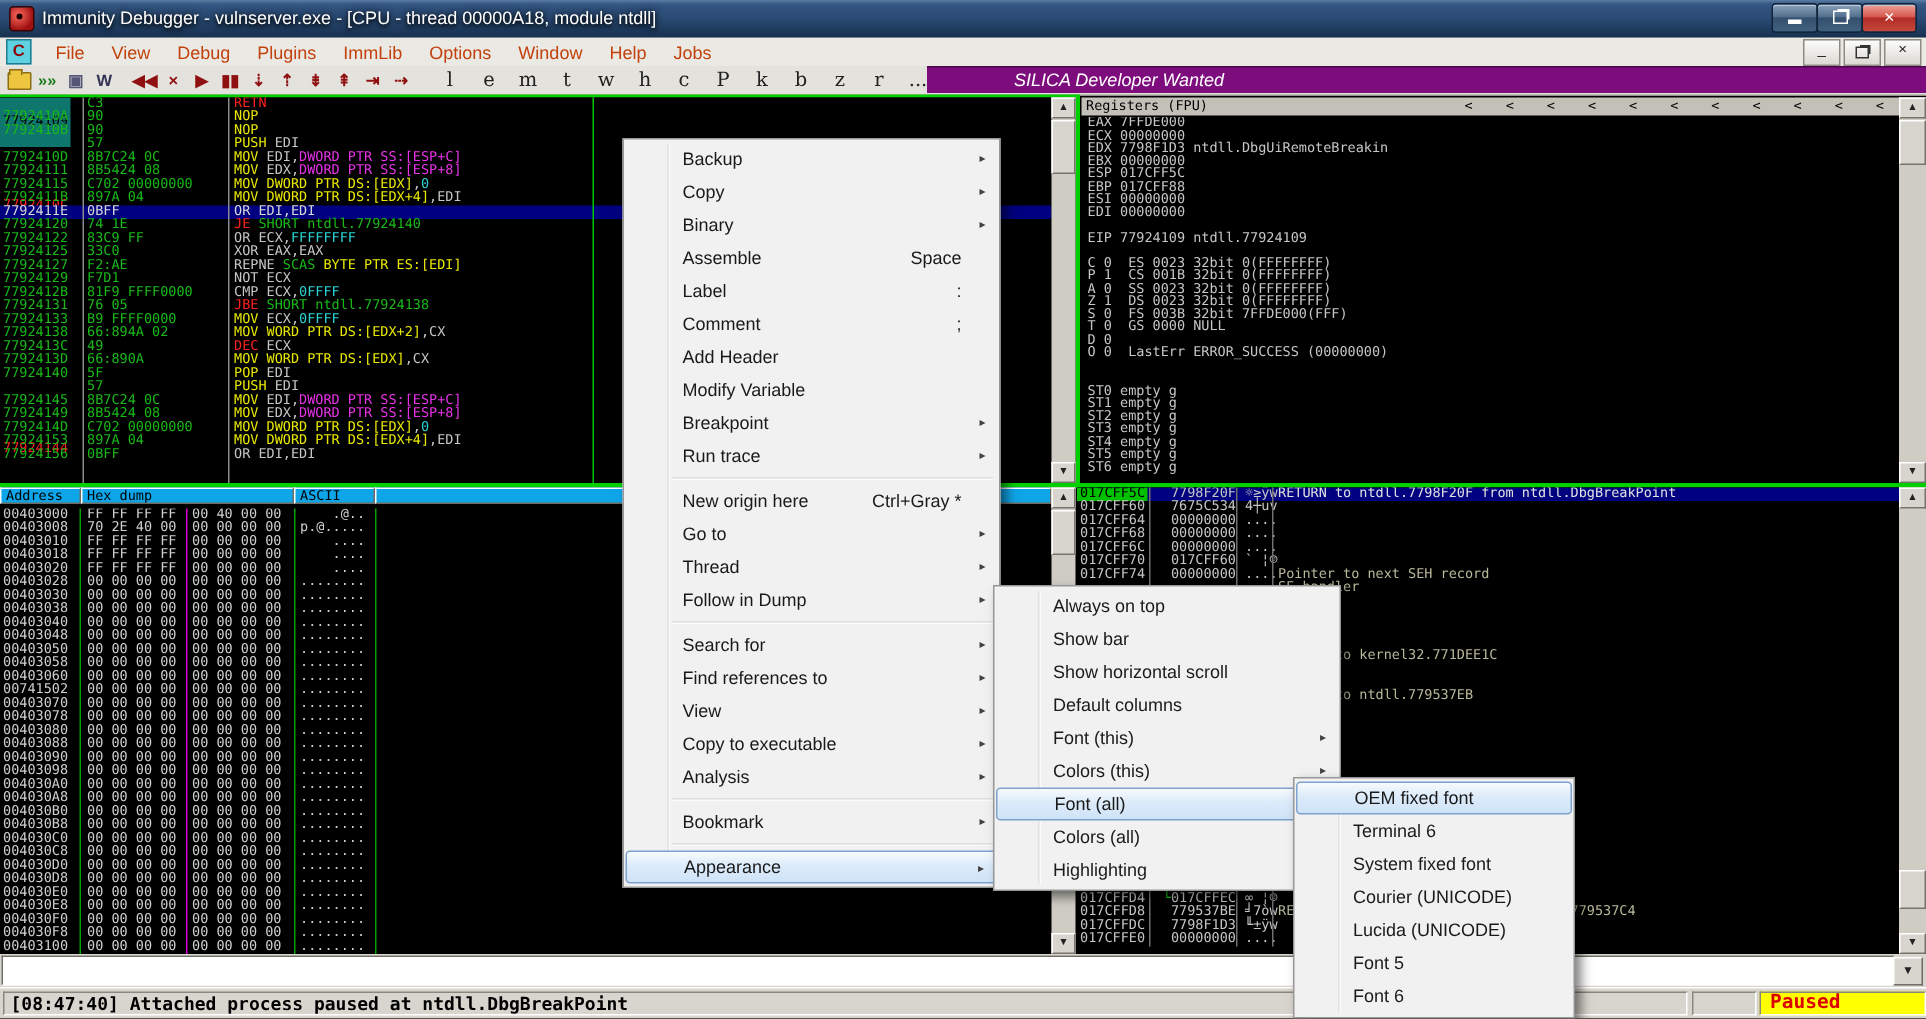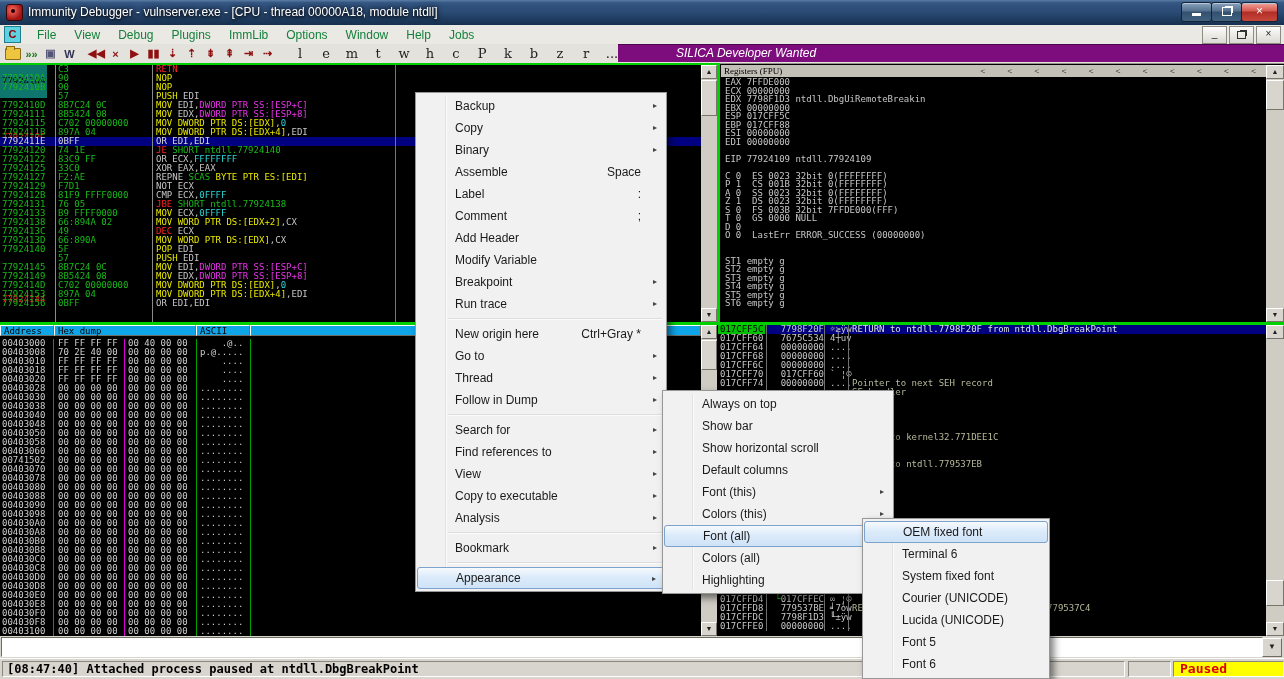--- a/index.html
+++ b/index.html
@@ -22,21 +22,21 @@
   .cap-min{right:72px;width:29px;} .cap-max{right:42px;width:29px;}
   .cap-close{right:6px;width:35px;background:linear-gradient(#f2a39b,#d4584e 45%,#b02d26 50%,#c6473c);}
   .gl-min{display:inline-block;width:9px;height:3px;background:#fff;margin-top:10px;}
   .gl-rest{display:inline-block;width:8px;height:7px;border:1px solid #fff;margin-top:4px;box-shadow:2px -2px 0 -1px #fff;}
 
   
   .menubar{position:absolute;left:0;top:25px;width:1284px;height:19px;background:#ebe9e4;
     border-bottom:1px solid #b9b6ad;display:flex;align-items:center;}
   .c-icon{width:15px;height:15px;margin:0 7px 0 4px;background:#5fd2e2;border:1px solid #1f7d8d;
     color:#8b0000;font-weight:bold;font-size:11px;line-height:15px;text-align:center;}
-  .mb-item{font-size:12px;color:#15803d;padding:0 9px;line-height:18px;}
+  .mb-item{font-size:12px;color:#c2410c;padding:0 9px;line-height:18px;}
   .mdi{position:absolute;right:3px;top:1px;display:flex;gap:2px;}
   .mdi-btn{width:23px;height:16px;border:1px solid #8d8b82;background:linear-gradient(#fcfcfb,#dbd9d2);
     text-align:center;font-size:10px;line-height:14px;color:#222;position:relative;}
   .mdi-rest-gl{display:inline-block;width:7px;height:6px;border:1px solid #333;margin-top:4px;box-shadow:2px -2px 0 -1px #333;}
 
   
   .toolbar{position:absolute;left:0;top:44px;width:1284px;height:19px;background:#e4e2dc;
     border-bottom:1px solid #96938a;display:flex;align-items:center;}
   .tbtn{height:17px;min-width:17px;display:inline-flex;align-items:center;justify-content:center;
     font-size:11px;color:#333;padding:0 1px;}
@@ -66,21 +66,21 @@
   .dis-addr{position:absolute;left:2px;color:#18b918;}
   .dis-addr-eip{background:#0f766e;color:#000;padding:12px 2px;left:0;}
   .dis-addr-bp{color:#ff2020;margin-top:41px;}
   .dis-bytes{position:absolute;left:58px;color:#18b918;}
   .dis-asm{position:absolute;left:156px;}
   .dis-sel{background:#000080;}
   .dis-sel .dis-addr,.dis-sel .dis-bytes{color:#d8d8d8;}
 
   
   .reg-head{position:absolute;left:721px;top:65px;width:545px;height:12px;background:#c3c0b8;
-    color:#000;font-size:9px;line-height:12px;display:flex;font-family:Liberation Serif, serif;}
+    color:#000;font-size:9px;line-height:12px;display:flex;}
   .reg-head .ttl{padding-left:3px;}
   .chevrons{margin-left:auto;display:flex;gap:22px;padding-right:10px;}
   .reg-line{height:8.5px;line-height:8.5px;font-size:9px;color:#c6c6c6;white-space:pre;padding-left:4px;}
 
   
   .dump-head{position:absolute;left:0;top:325px;width:701px;height:13px;display:flex;}
   .dh{height:11px;background:#0ea5e9;border:1px solid;border-color:#fff #6f6c64 #6f6c64 #fff;
     color:#000;font-size:9px;line-height:10px;padding-left:3px;box-sizing:border-box;}
   .dump-row{position:relative;height:9px;line-height:9px;font-size:9px;color:#cfcfcf;white-space:pre;text-align:center;}
   .du-a{position:absolute;left:2px;}
@@ -277,20 +277,21 @@
       <div class="reg-line">C 0  ES 0023 32bit 0(FFFFFFFF)</div>
       <div class="reg-line">P 1  CS 001B 32bit 0(FFFFFFFF)</div>
       <div class="reg-line">A 0  SS 0023 32bit 0(FFFFFFFF)</div>
       <div class="reg-line">Z 1  DS 0023 32bit 0(FFFFFFFF)</div>
       <div class="reg-line">S 0  FS 003B 32bit 7FFDE000(FFF)</div>
       <div class="reg-line">T 0  GS 0000 NULL</div>
       <div class="reg-line">D 0</div>
       <div class="reg-line">O 0  LastErr ERROR_SUCCESS (00000000)</div>
       <div class="reg-line"></div>
       <div class="reg-line"></div>
+      <div class="reg-line">ST0 empty g</div>
       <div class="reg-line">ST1 empty g</div>
       <div class="reg-line">ST2 empty g</div>
       <div class="reg-line">ST3 empty g</div>
       <div class="reg-line">ST4 empty g</div>
       <div class="reg-line">ST5 empty g</div>
       <div class="reg-line">ST6 empty g</div>
     </div>
   <div class="sb" style="left:1266px;top:65px;width:18px;height:257px">
     <div class="sb-el" style="top:0;height:14px;line-height:12px">▲</div>
     <div class="sb-el" style="top:15px;height:30px"></div>

